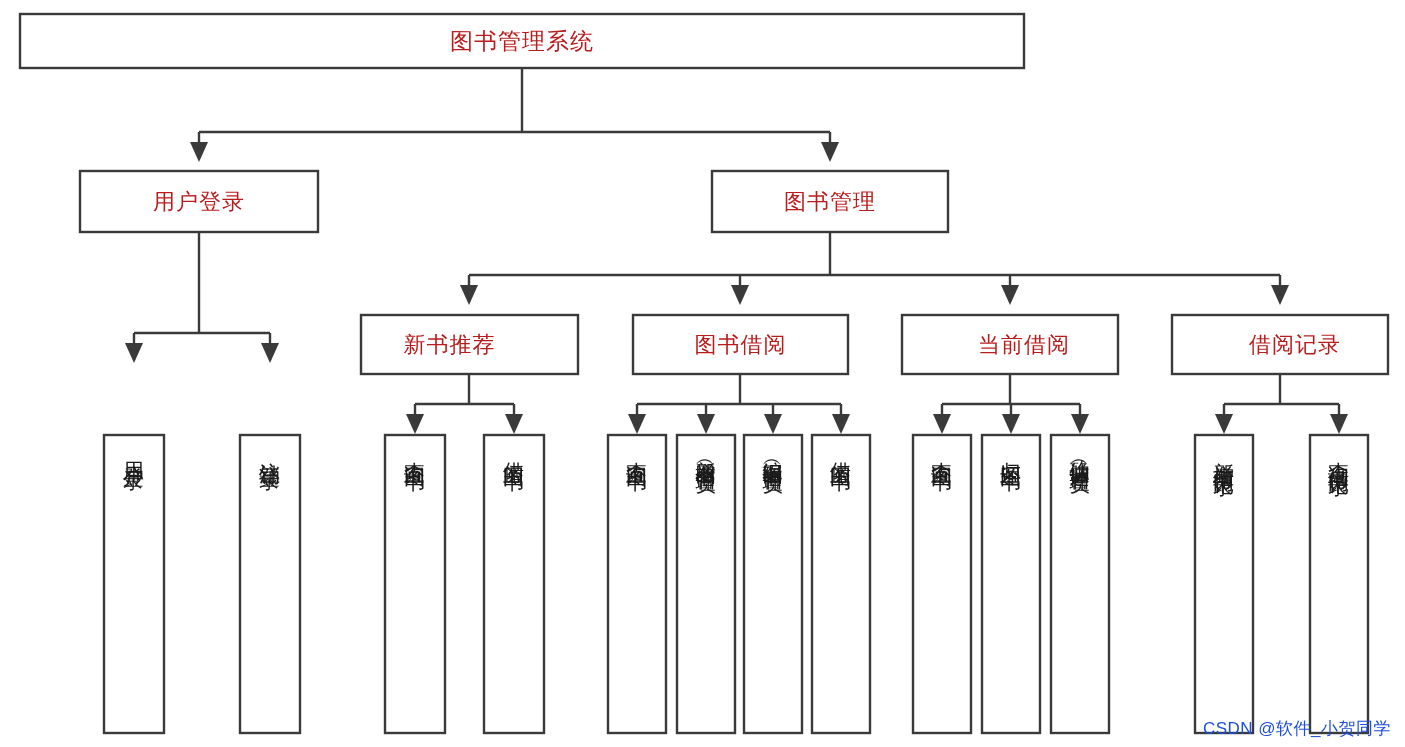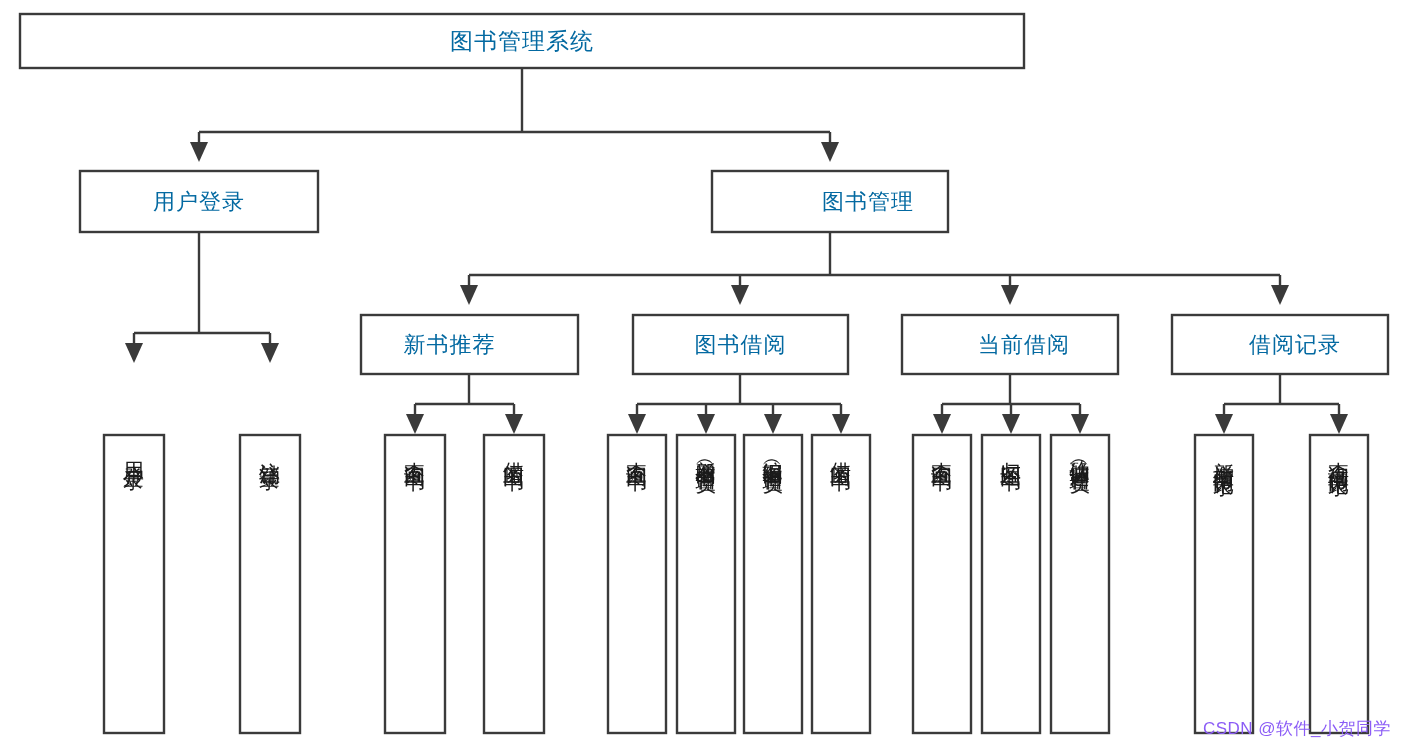--- a/index.html
+++ b/index.html
@@ -63,31 +63,31 @@
   .hlabel-wrap {
     position: absolute;
     display: flex;
     align-items: center;
     justify-content: center;
     pointer-events: none;
   }
   .hlabel-text {
     font-family: "Liberation Sans", "DejaVu Sans", sans-serif;
     font-size: 22px;
-    color: #0369a1;
+    color: #b91c1c;
     white-space: nowrap;
     letter-spacing: 1px;
   }
   #watermark {
     position: absolute;
     right: 14px;
     bottom: 7px;
     font-family: "Liberation Sans", "DejaVu Sans", sans-serif;
     font-size: 17px;
-    color: #8b5cf6;
+    color: #1d4ed8;
     letter-spacing: 0.5px;
     white-space: nowrap;
   }
 </style>
 </head>
 <body>
 
 <div id="diagram-root">
   <svg id="diagram-svg" viewBox="0 0 1405 747">
     <g id="connector-layer">
@@ -181,21 +181,21 @@
         <rect x="1310" y="435" width="58" height="298" fill="#ffffff" stroke="#3a3a3a" stroke-width="2.4" class="node-box"></rect>
       </g>
   </svg>
   <div id="label-layer">
       <div class="hlabel-wrap" style="left: 20px; top: 14px; width: 1004px; height: 54px;">
         <span class="hlabel-text" style="font-size: 23px;">图书管理系统</span>
       </div>
       <div class="hlabel-wrap" style="left: 80px; top: 171px; width: 238px; height: 61px;">
         <span class="hlabel-text">用户登录</span>
       </div>
-      <div class="hlabel-wrap" style="left: 712px; top: 171px; width: 236px; height: 61px; padding-left: 38px;">
+      <div class="hlabel-wrap" style="left: 712px; top: 171px; width: 236px; height: 61px;">
         <span class="hlabel-text">图书管理</span>
       </div>
       <div class="hlabel-wrap" style="left: 341px; top: 315px; width: 217px; height: 59px;">
         <span class="hlabel-text">新书推荐</span>
       </div>
       <div class="hlabel-wrap" style="left: 633px; top: 315px; width: 215px; height: 59px;">
         <span class="hlabel-text">图书借阅</span>
       </div>
       <div class="hlabel-wrap" style="left: 902px; top: 315px; width: 216px; height: 59px; padding-left: 14px;">
         <span class="hlabel-text">当前借阅</span>

